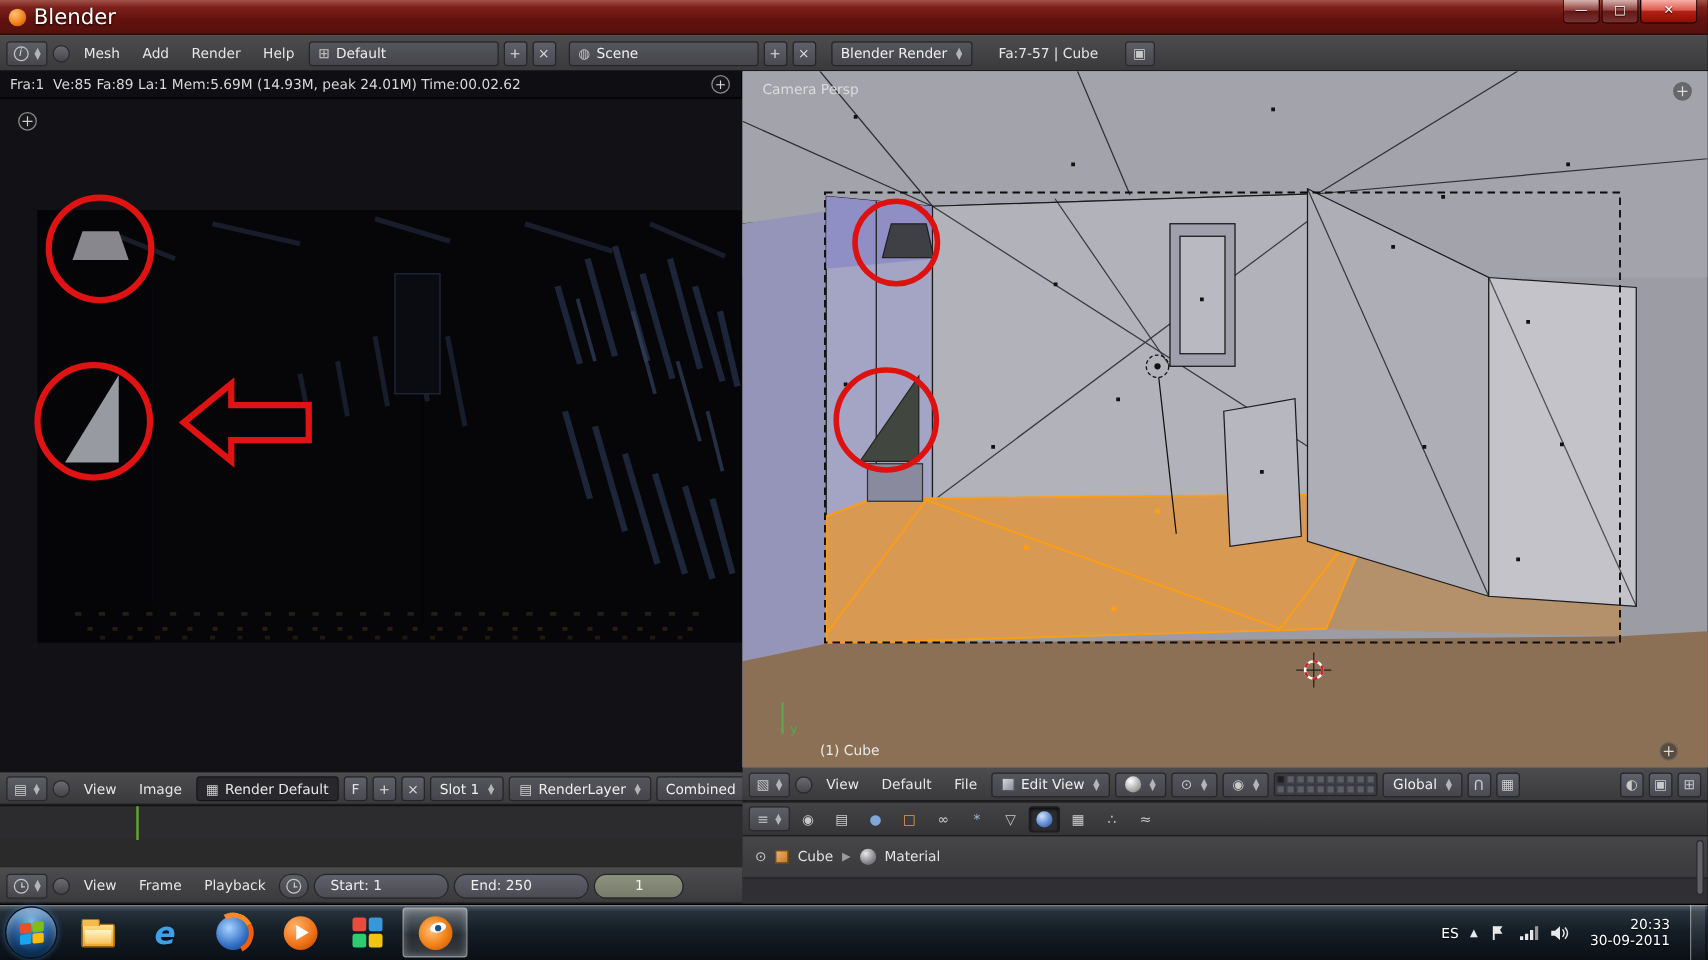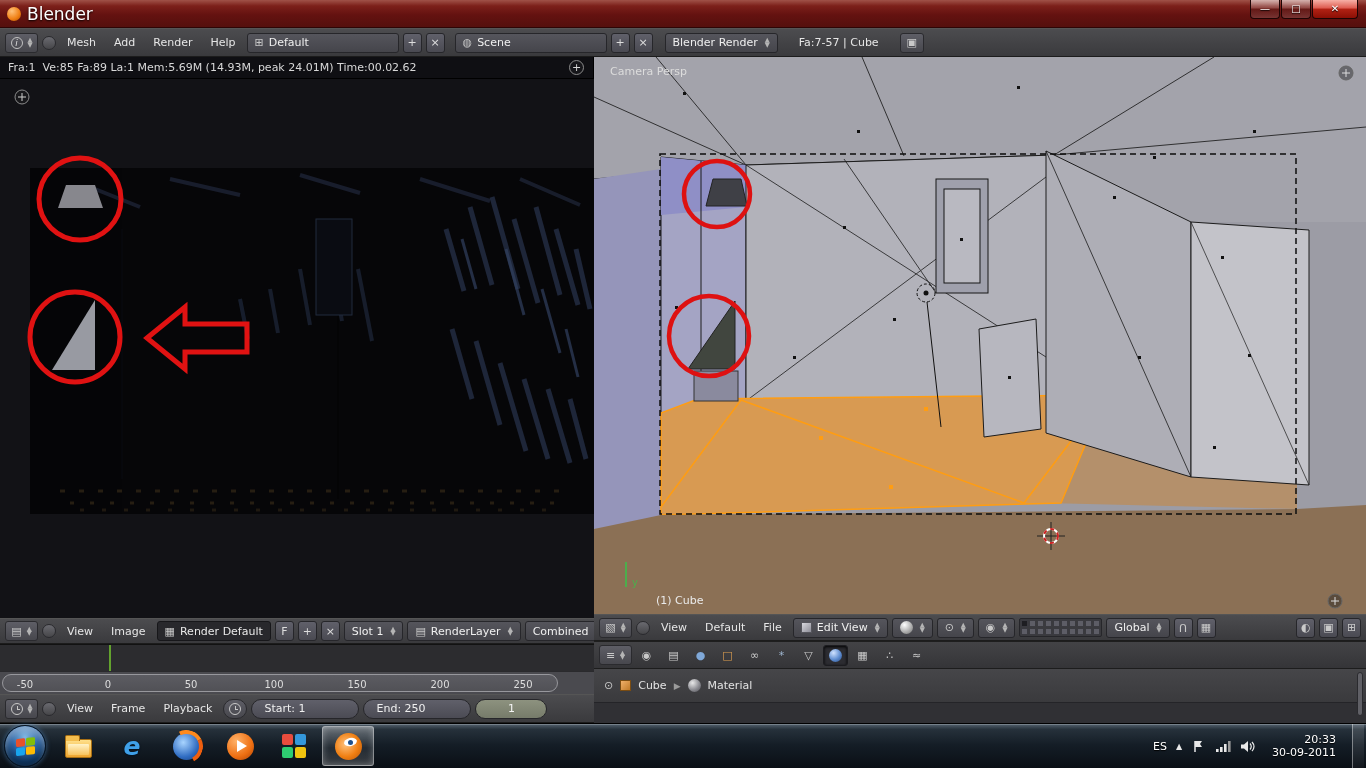--- a/index.html
+++ b/index.html
@@ -280,30 +280,20 @@
       <span class="ud">
           <i>▲</i>
           <i>▼</i>
         </span>
     </div>
   </div>
 
   <div id="tl-track">
     <div class="framｰline" style="position:absolute;left:109px;top:0;width:2px;height:27px;background:#63a22e"></div>
   </div>
-  <div id="tl-ruler">
-    <div class="handle"></div>
-    <span class="tick" style="left:25px">-50</span>
-    <span class="tick" style="left:108px">0</span>
-    <span class="tick" style="left:191px">50</span>
-    <span class="tick" style="left:274px">100</span>
-    <span class="tick" style="left:357px">150</span>
-    <span class="tick" style="left:440px">200</span>
-    <span class="tick" style="left:523px">250</span>
-  </div>
   <div id="tl-header" class="hdr">
     <div class="etype">
       <span class="clockico"></span>
       <span class="ud">
           <i>▲</i>
           <i>▼</i>
         </span>
     </div>
     <span class="roundbtn"></span>
     <span class="menu">View</span>

